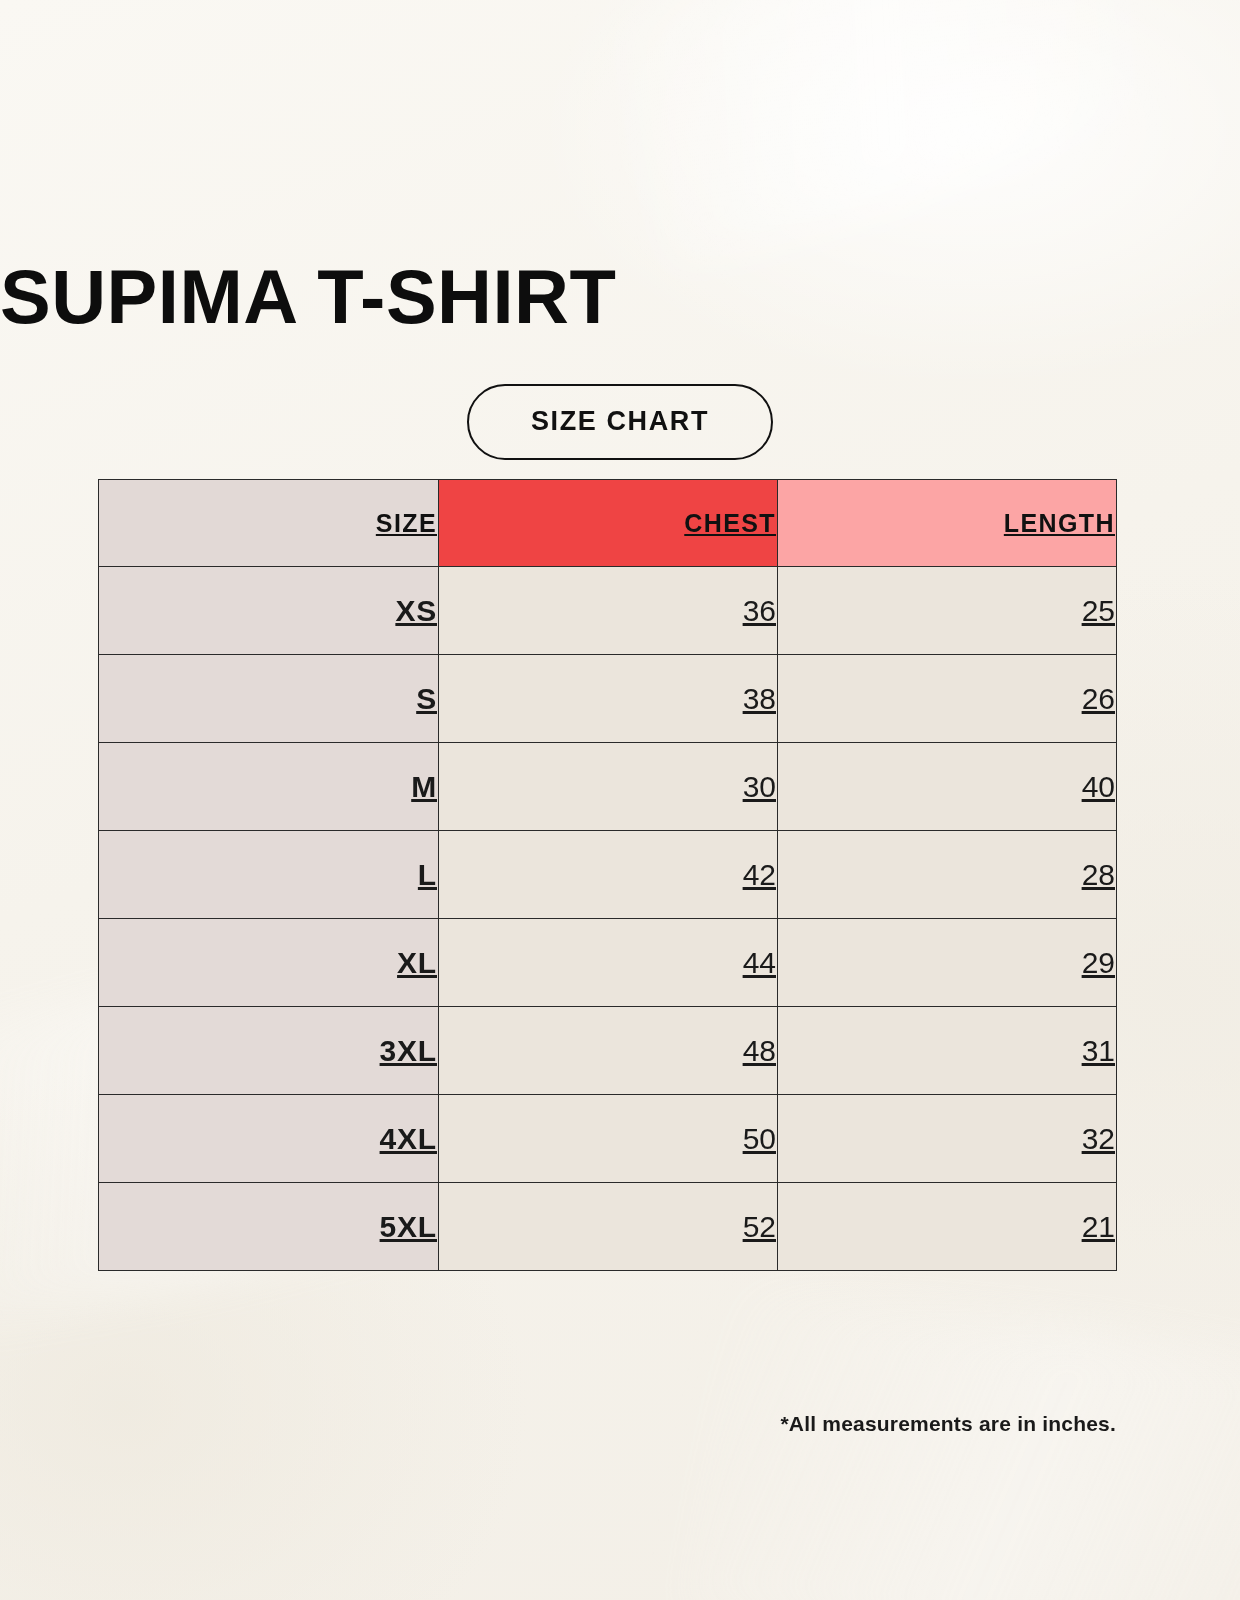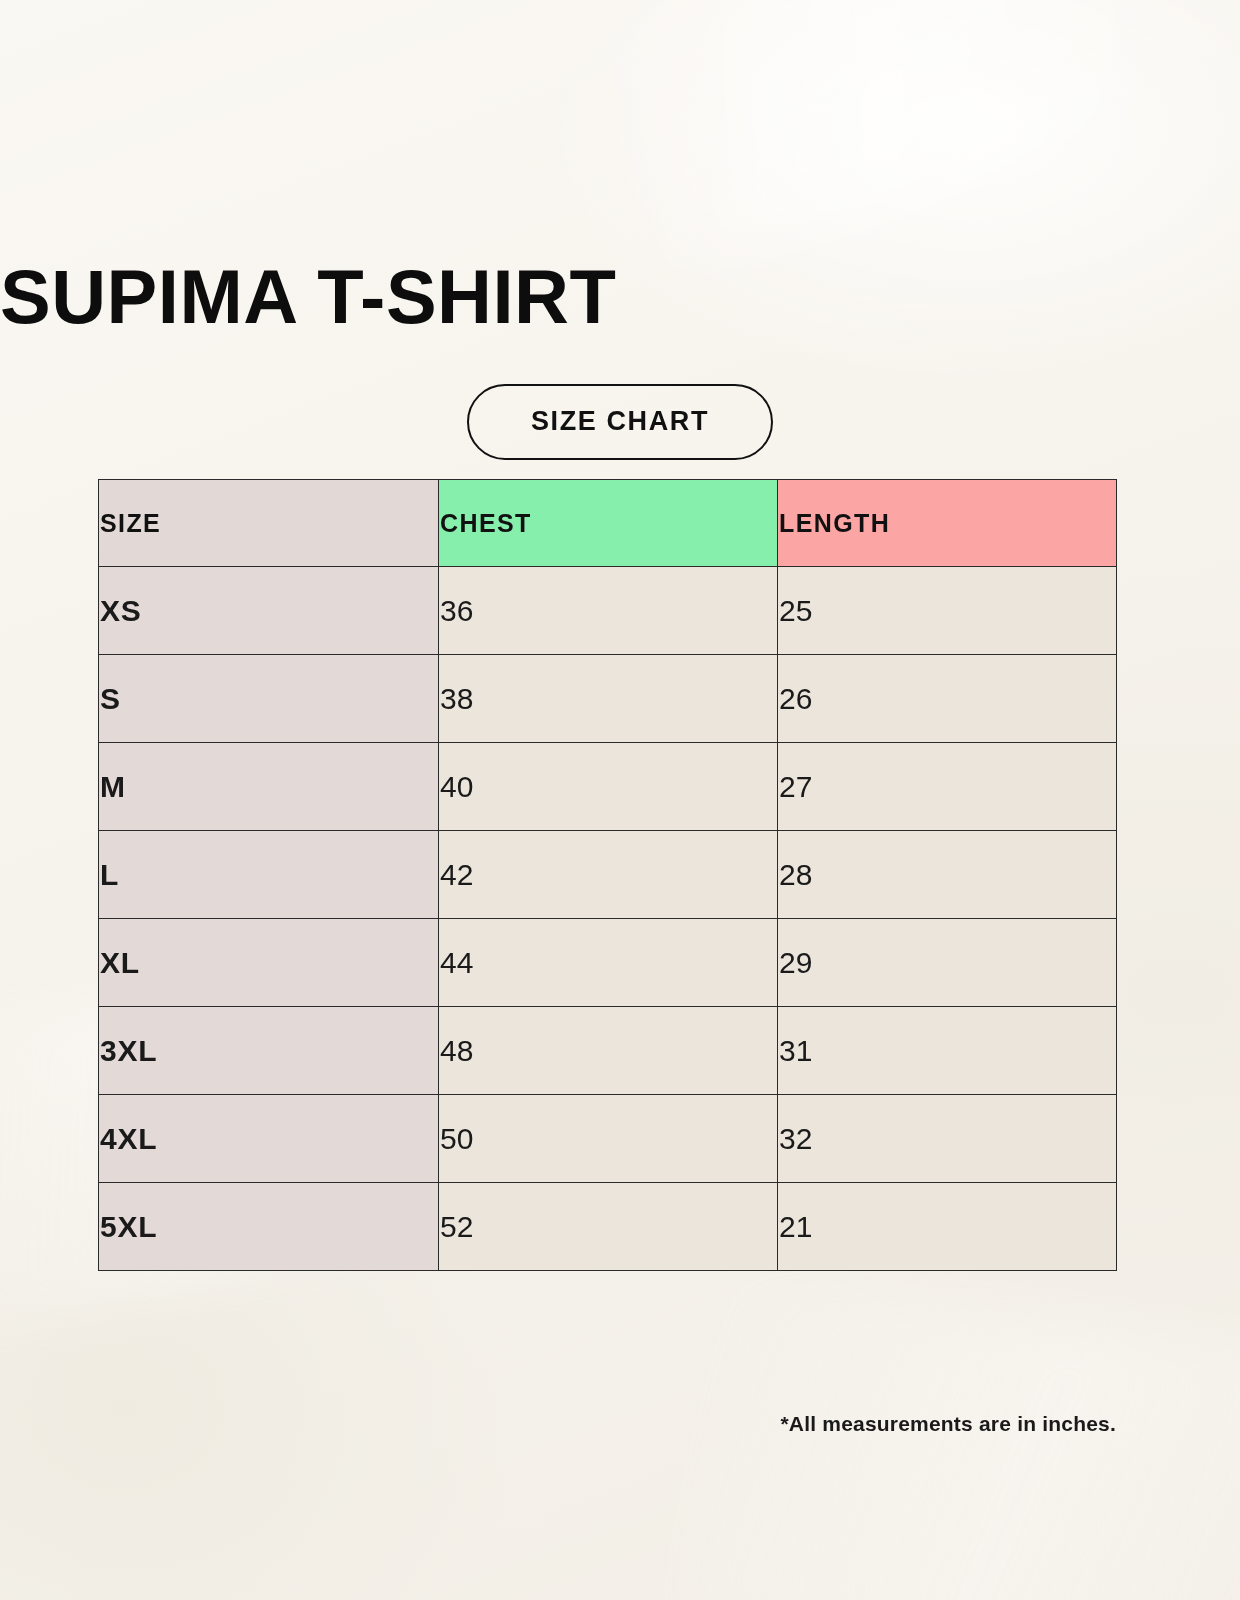--- a/index.html
+++ b/index.html
@@ -82,36 +82,37 @@
   }
 
   table.size-chart {
     border-collapse: collapse;
     width: 1018px;
     table-layout: fixed;
   }
   table.size-chart th,
   table.size-chart td {
     border: 1.6px solid #2a2a2a;
-    text-align: left;
+    text-align: right;
     vertical-align: middle;
+    text-decoration: underline;
   }
   table.size-chart col.c-size { width: 340px; }
   table.size-chart col.c-chest { width: 339px; }
   table.size-chart col.c-length { width: 339px; }
 
   thead th {
     height: 84px;
     font-size: 25px;
     font-weight: 700;
     letter-spacing: 1.4px;
     color: #111111;
   }
   th.h-size { background: #e2d9d6; }
-  th.h-chest { background: #86efac; }
+  th.h-chest { background: #ef4444; }
   th.h-length { background: #fca5a5; }
 
   tbody td {
     height: 85px;
     font-size: 30px;
     color: #1a1a1a;
   }
   tbody td.size-cell {
     background: #e3dad7;
     font-weight: 700;
@@ -169,22 +170,22 @@
           <td class="val-cell">36</td>
           <td class="val-cell">25</td>
         </tr>
         <tr>
           <td class="size-cell">S</td>
           <td class="val-cell">38</td>
           <td class="val-cell">26</td>
         </tr>
         <tr>
           <td class="size-cell">M</td>
+          <td class="val-cell">30</td>
           <td class="val-cell">40</td>
-          <td class="val-cell">27</td>
         </tr>
         <tr>
           <td class="size-cell">L</td>
           <td class="val-cell">42</td>
           <td class="val-cell">28</td>
         </tr>
         <tr>
           <td class="size-cell">XL</td>
           <td class="val-cell">44</td>
           <td class="val-cell">29</td>

